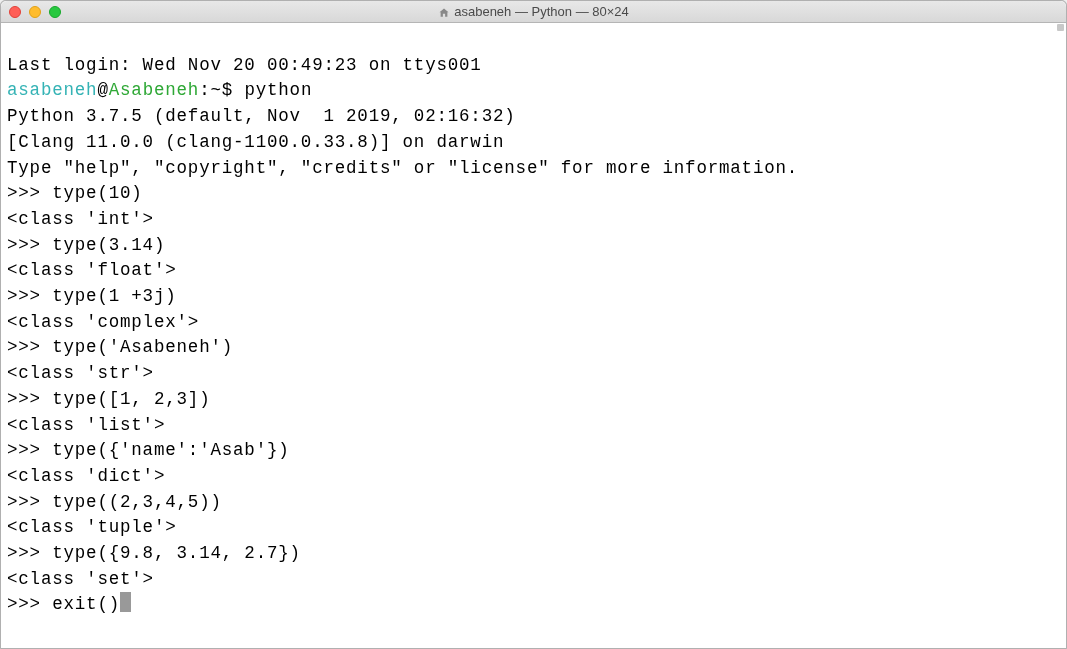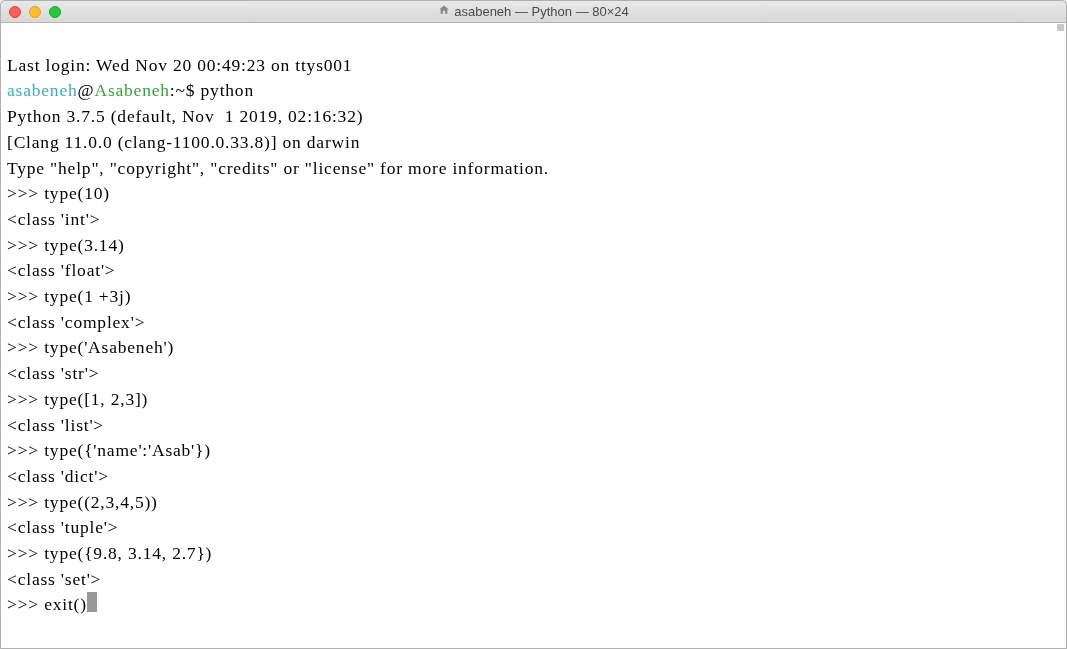--- a/index.html
+++ b/index.html
@@ -49,40 +49,40 @@
     .tl-min { background: #febc2e; border: 0.5px solid #e1a116; }
     .tl-max { background: #28c840; border: 0.5px solid #17a82b; }
     .title-text {
       position: absolute;
       left: 0;
       right: 0;
       text-align: center;
       font-size: 13px;
       color: #4a4a4a;
       display: flex;
-      align-items: flex-start;
+      align-items: flex-end;
       justify-content: center;
       gap: 4px;
       pointer-events: none;
     }
     .home-icon {
       display: inline-block;
       width: 12px;
       height: 12px;
       position: relative;
     }
     .home-icon svg {
       width: 12px;
       height: 12px;
       fill: #888;
     }
     .terminal-body {
       flex: 1;
       padding: 4px 6px;
-      font-family: Liberation Serif, serif;
+      font-family: Liberation Mono, monospace;
       font-size: 17.5px;
       line-height: 25.7px;
       color: #000;
       background: #fff;
       white-space: pre;
       overflow: hidden;
       position: relative;
       letter-spacing: 0.8px;
     }
     .line {

